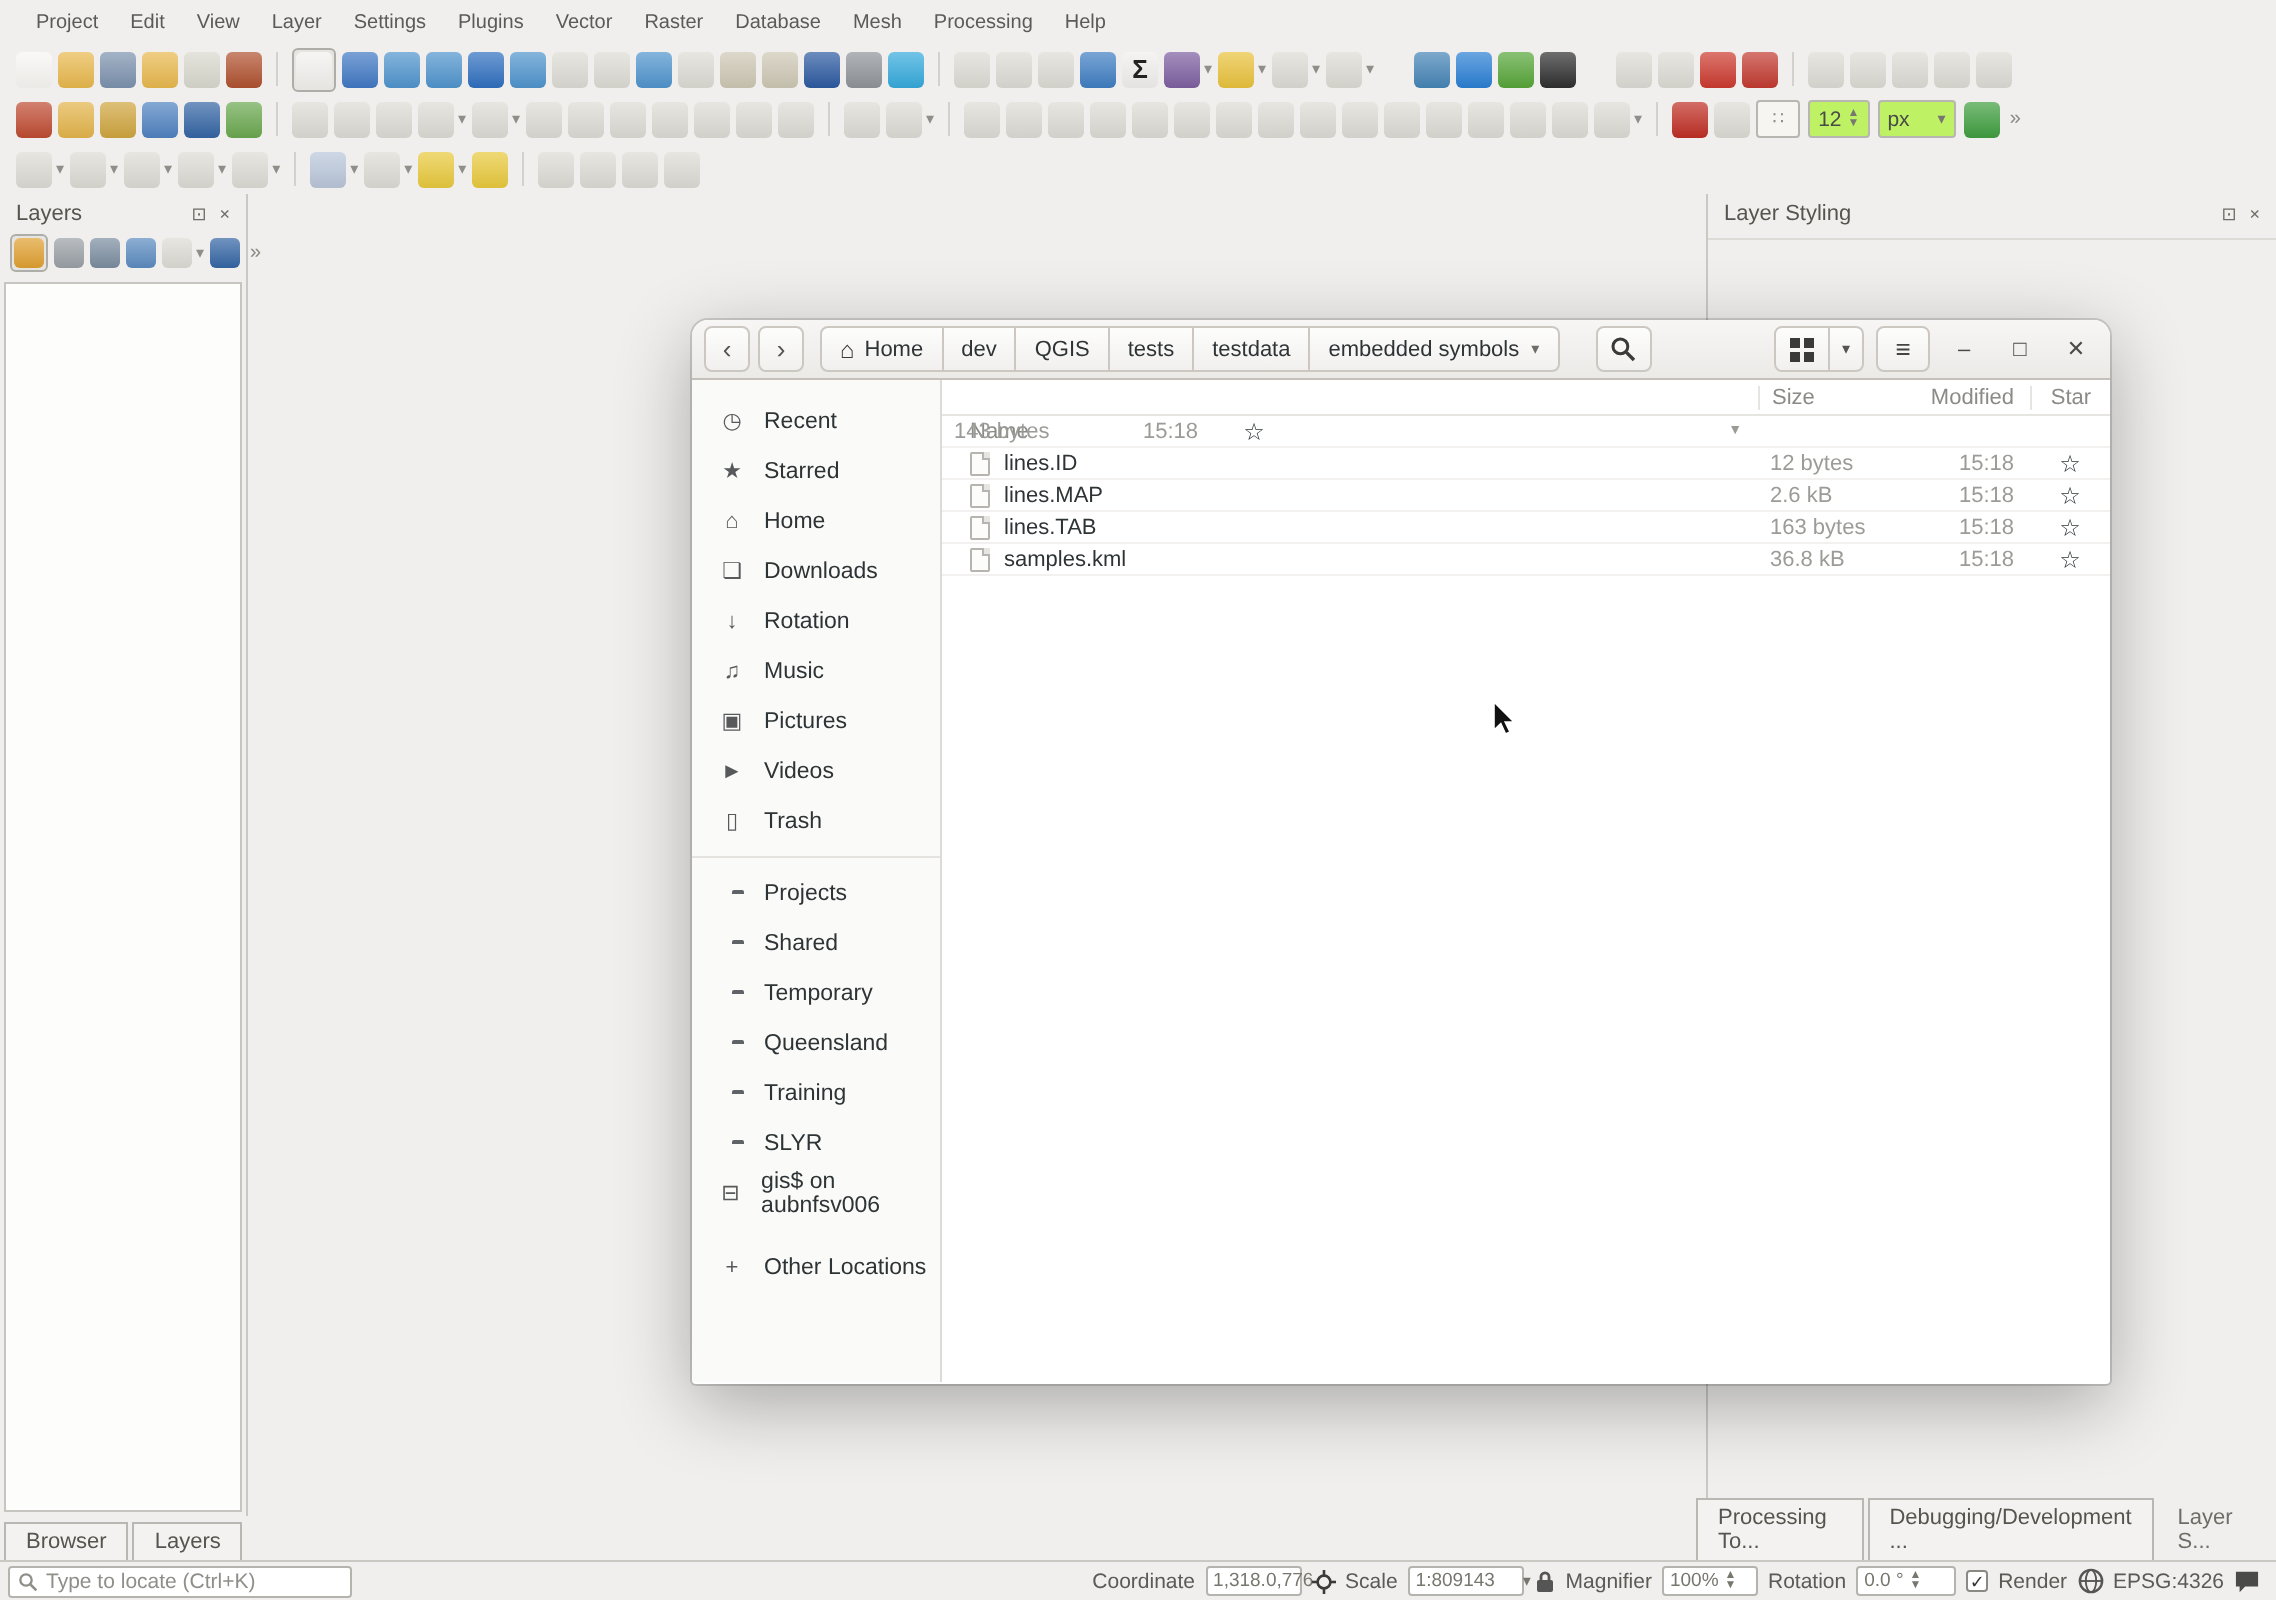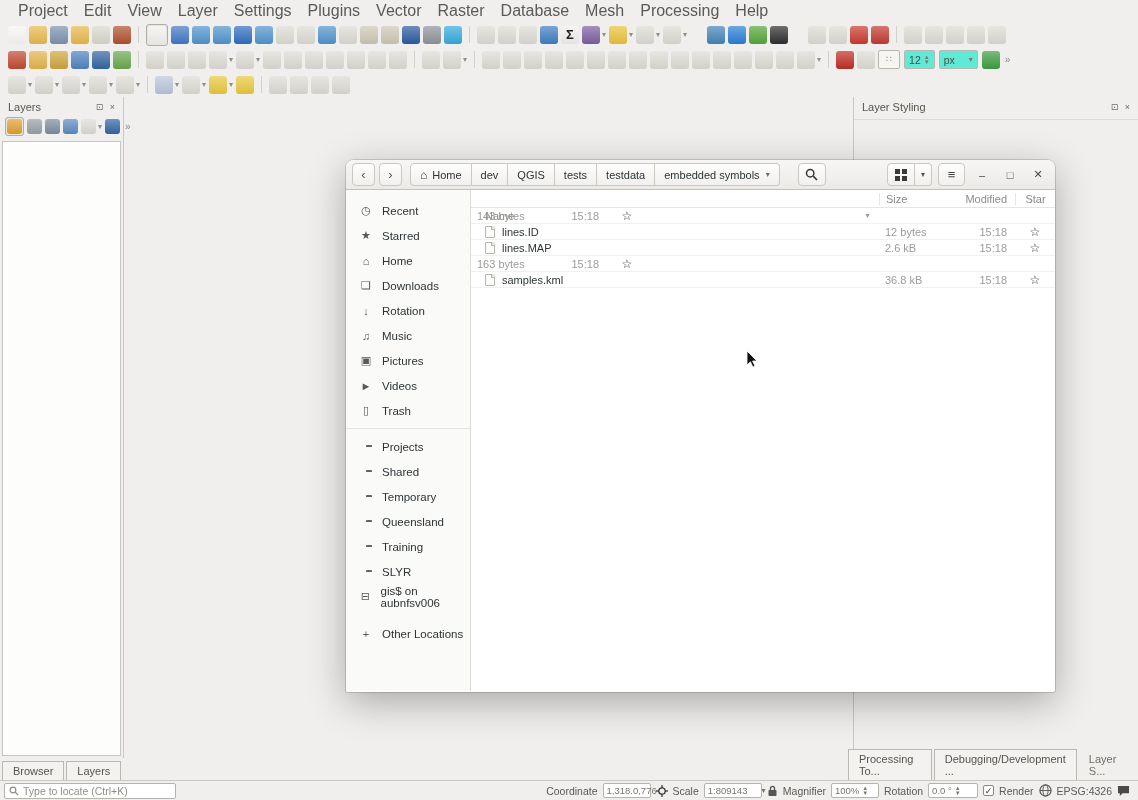--- a/index.html
+++ b/index.html
@@ -3,38 +3,38 @@
 <meta charset="utf-8">
 <style>
   * { margin:0; padding:0; box-sizing:border-box; }
   html,body { width:1138px; height:800px; overflow:hidden;
     font-family:"Liberation Sans","DejaVu Sans",sans-serif;
     background:#f0efed; color:#3a3a3a; position:relative; }
 
   
   .menubar { position:absolute; left:0; top:0; width:1138px; height:22px;
     display:flex; align-items:center; padding-left:10px; background:#f0efed; }
-  .menu-item { font-size:16px; color:#5a5a58; padding:3px 8px; cursor:default; }
+  .menu-item { font-size:10px; color:#5a5a58; padding:3px 8px; cursor:default; }
 
   
   .tbrow { position:absolute; left:0; width:1138px; height:25px;
     display:flex; align-items:center; padding-left:8px; background:#f0efed; }
   .tb1 { top:22px; } .tb2 { top:47px; } .tb3 { top:72px; }
   .tbw { display:inline-flex; align-items:center; margin-right:3px; position:relative; }
   .tbi { width:18px; height:18px; border-radius:3px; background:var(--c,#dcdbd4);
     background-image:linear-gradient(rgba(255,255,255,.30),rgba(0,0,0,.05));
     display:block; text-align:center; }
   .tbg { font-size:13px; font-weight:bold; color:#222; line-height:18px; display:block; }
   .tbw[data-variant~="dd"]::after { content:"▾"; font-size:8px; color:#8f8f8a; margin-left:2px; }
   .tbw[data-variant~="sep"] { width:9px; justify-content:center; }
   .tbw[data-variant~="sep"]::before { content:""; width:1px; height:17px; background:#d2d1cb; }
   .tbw[data-variant~="gap"] { width:14px; }
   .tbw[data-variant~="active"] { border:1px solid #aeaea8; background:#e6e5e1; border-radius:3px; padding:1px; }
   .tb-widget { display:inline-flex; align-items:center; margin-right:4px; }
-  .spinbox,.combobox { height:19px; background:#5eead4; border:1px solid #b7b6b0; border-radius:2px;
+  .spinbox,.combobox { height:19px; background:#bef264; border:1px solid #b7b6b0; border-radius:2px;
     font-size:10.5px; color:#4a4a48; display:inline-flex; align-items:center; padding:0 4px; }
   .spin-arrows { display:inline-flex; flex-direction:column; font-size:6px; color:#77776f;
     line-height:5px; margin-left:3px; }
   .combo-caret { font-size:8px; color:#77776f; margin-left:14px; }
   .dotgrid-btn { width:22px; height:19px; border:1px solid #b7b6b0; border-radius:2px;
     background:#f6f5f2; color:#8a8a84; font-size:9px; text-align:center; line-height:17px; margin-right:4px; }
   .overflow-chevrons { font-size:10px; color:#8a8a84; margin-left:2px; }
 
   
   .panel-left { position:absolute; left:0; top:97px; width:124px; height:661px;
@@ -1012,20 +1012,24 @@
           <span class="f-name">
             <span class="doc-icon"></span>
             <span>lines.MAP</span>
           </span>
           <span class="f-size">2.6 kB</span>
           <span class="f-mod">15:18</span>
           <span class="f-star">☆</span>
         </div>
 
         <div class="file-row">
+          <span class="f-name">
+            <span class="doc-icon"></span>
+            <span>lines.TAB</span>
+          </span>
           <span class="f-size">163 bytes</span>
           <span class="f-mod">15:18</span>
           <span class="f-star">☆</span>
         </div>
 
         <div class="file-row">
           <span class="f-name">
             <span class="doc-icon"></span>
             <span>samples.kml</span>
           </span>

